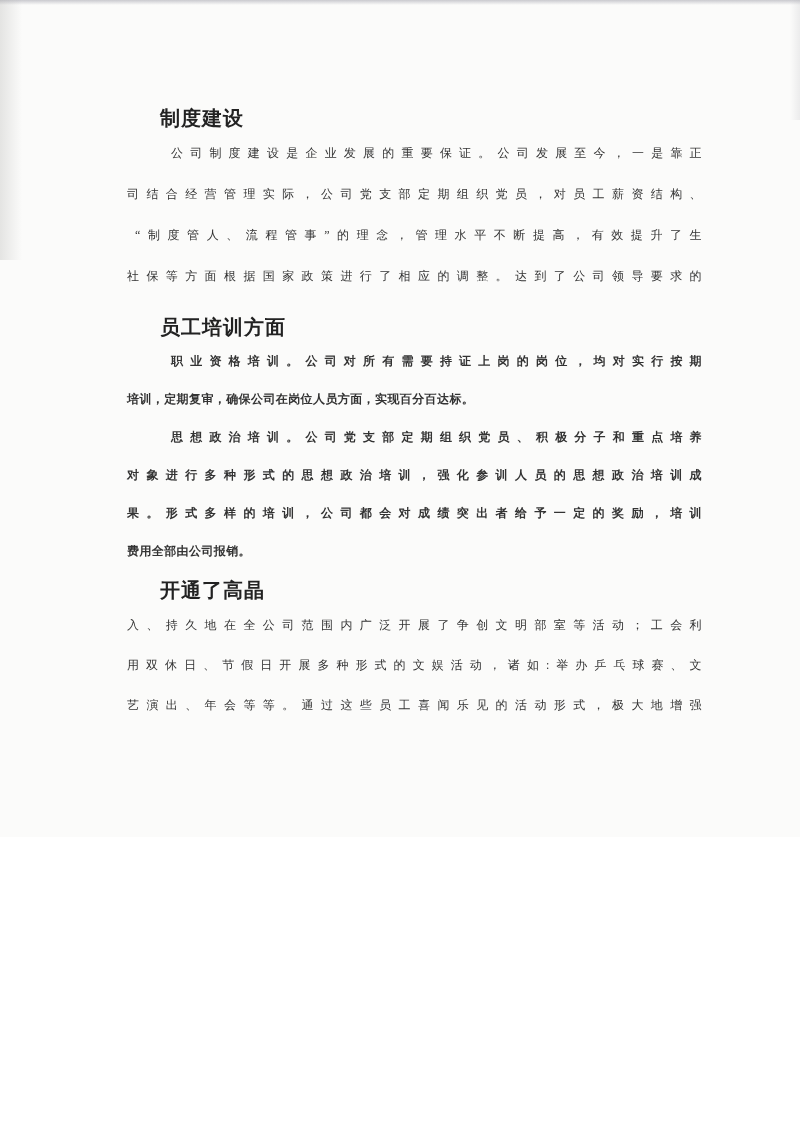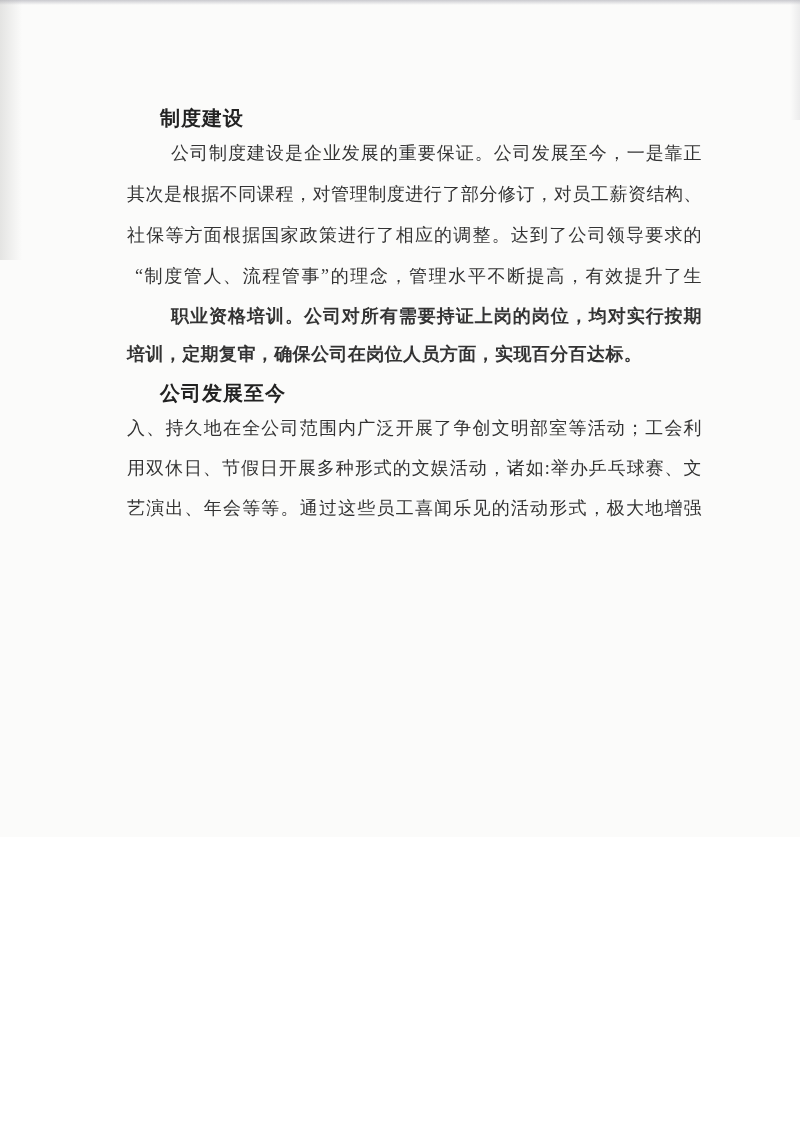--- a/index.html
+++ b/index.html
@@ -50,21 +50,21 @@
     margin:0 0 0 33px;
     font-size:20px;
     line-height:30px;
     font-weight:bold;
     color:var(--heading-ink);
     letter-spacing:1px;
   }
   .doc-heading.h2{margin-top:15px;}
   .doc-heading.h3{margin-top:5px;}
 
-  .para{margin:0;font-size:18px;}
+  .para{margin:0;font-size:12px;}
   .para.lh41 .line{height:41px;line-height:41px;}
   .para.lh38 .line{height:38px;line-height:38px;font-weight:bold;}
   .para.lh40 .line{height:40px;line-height:40px;}
 
   .line{
     text-align:justify;
     text-align-last:justify;
     letter-spacing:0.4px;
   }
   .line.indent{text-indent:44px;}
@@ -78,29 +78,36 @@
 
 <div class="page">
   <div class="scan-edge-top"></div>
   <div class="scan-edge-left"></div>
   <div class="scan-edge-right"></div>
   <div class="scan-smudge"></div>
 
   <h2 class="doc-heading h1">制度建设</h2>
   <div class="para lh41">
     <div class="line indent">公司制度建设是企业发展的重要保证。公司发展至今，一是靠正</div>
-    <div class="line">其次是根据不同课程，对管理制度进行了部分修订，对员工薪资结构、</div>
+    <div class="line">司结合经营管理实际，公司党支部定期组织党员，对员工薪资结构、</div>
+    <div class="line qindent">“制度管人、流程管事”的理念，管理水平不断提高，有效提升了生</div>
     <div class="line">社保等方面根据国家政策进行了相应的调整。达到了公司领导要求的</div>
-    <div class="line qindent">“制度管人、流程管事”的理念，管理水平不断提高，有效提升了生</div>
   </div>
 
+  <h2 class="doc-heading h2">员工培训方面</h2>
   <div class="para lh38">
     <div class="line indent">职业资格培训。公司对所有需要持证上岗的岗位，均对实行按期</div>
     <div class="line short">培训，定期复审，确保公司在岗位人员方面，实现百分百达标。</div>
   </div>
+  <div class="para lh38">
+    <div class="line indent">思想政治培训。公司党支部定期组织党员、积极分子和重点培养</div>
+    <div class="line">对象进行多种形式的思想政治培训，强化参训人员的思想政治培训成</div>
+    <div class="line">果。形式多样的培训，公司都会对成绩突出者给予一定的奖励，培训</div>
+    <div class="line short">费用全部由公司报销。</div>
+  </div>
 
-  <h2 class="doc-heading h3">公司发展至今</h2>
+  <h2 class="doc-heading h3">开通了高晶</h2>
   <div class="para lh40">
     <div class="line">入、持久地在全公司范围内广泛开展了争创文明部室等活动；工会利</div>
     <div class="line">用双休日、节假日开展多种形式的文娱活动，诸如:举办乒乓球赛、文</div>
     <div class="line">艺演出、年会等等。通过这些员工喜闻乐见的活动形式，极大地增强</div>
   </div>
 </div>
 
 </body></html>

